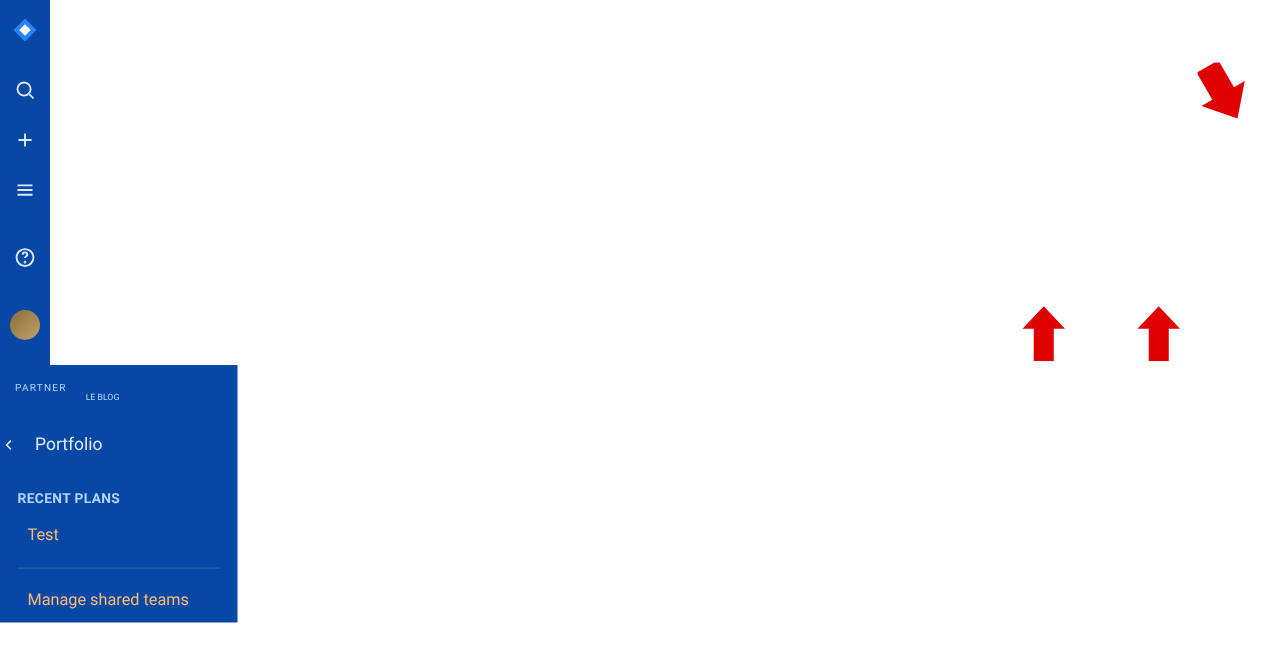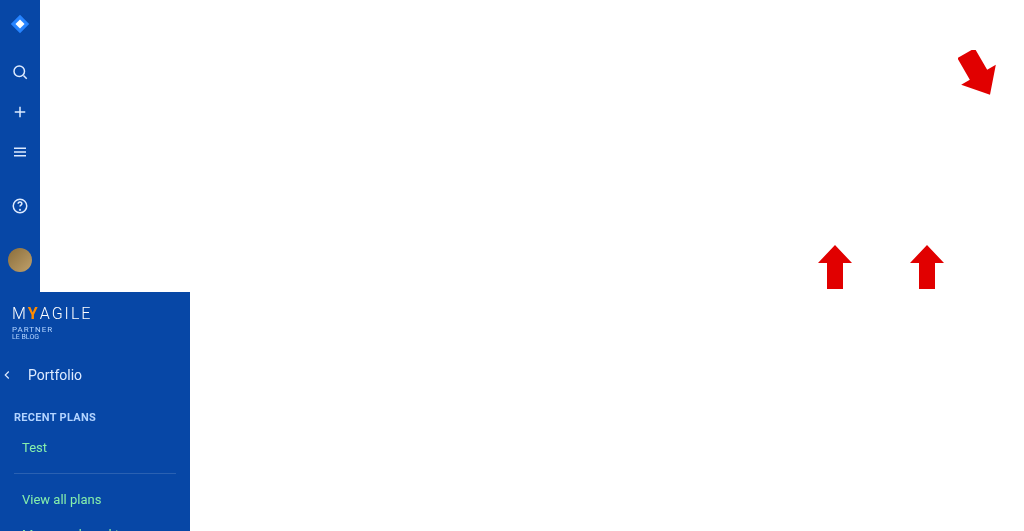--- a/index.html
+++ b/index.html
@@ -53,39 +53,39 @@
       padding: 4px 12px 16px 12px;
     }
     .brand-text {
       font-size: 16px;
       letter-spacing: 2px;
       font-weight: 300;
       color: #FFFFFF;
     }
     .brand-text .orange { color: #FF8B00; font-weight:700; }
     .brand-sub { font-size: 8px; letter-spacing: 1px; color:#B3D4FF; margin-top:2px; }
-    .brand-sub2 { font-size: 7px; color:#B3D4FF; text-align:left; padding-right:26px; margin-top:-1px; }
+    .brand-sub2 { font-size: 7px; color:#B3D4FF; text-align:center; padding-right:26px; margin-top:-1px; }
     .nav-back {
       display:flex; align-items:center; gap:14px;
       padding: 10px 0;
       cursor:pointer;
       color:#DEEBFF;
       font-size:14px;
     }
     .nav-back svg { width:14px; height:14px; }
     .nav-header {
       font-size: 11px; font-weight:700;
       color: #B3D4FF;
       letter-spacing: 0.3px;
       padding: 18px 28px 6px 14px;
     }
     .nav-item {
       padding: 10px 22px;
       cursor:pointer;
-      color:#86efac;
+      color:#fdba74;
       font-size: 13px;
     }
     .nav-divider {
       border-top: 1px solid rgba(255,255,255,0.14);
       margin: 8px 14px;
     }
     
     .arrow { position:absolute; }
     .arrow svg { display:block; }
     .page { position:relative; width:1024px; height:531px; }
@@ -127,36 +127,32 @@
             <path d="M9.5 9a2.5 2.5 0 0 1 5 0c0 1.5-2.5 2-2.5 3.5"></path>
             <circle cx="12" cy="17" r="0.5" fill="currentColor"></circle>
       </svg>
     </div>
     <div class="rail-avatar"></div>
   </div>
 </div>
 
 <div class="sidebar">
   <div class="brand">
-    <div class="brand-text">
-      <span>M</span><span class="orange">Y</span><span>AGILE</span>
-    </div>
     <div class="brand-sub">PARTNER</div>
     <div class="brand-sub2">LE BLOG</div>
   </div>
   <div class="nav-back">
     <svg viewBox="0 0 24 24" fill="none" stroke="currentColor" stroke-width="2">
           <polyline points="15 18 9 12 15 6"></polyline>
         </svg>
     <span>Portfolio</span>
   </div>
   <div class="nav-header">RECENT PLANS</div>
   <div class="nav-item">Test</div>
   <div class="nav-divider"></div>
-  <div class="nav-item">View all plans</div>
   <div class="nav-item">Manage shared teams</div>
 
 </div>
 
 <div class="arrow" style="left:958px; top:50px;">
   <svg width="40" height="50">
         <polygon points="10,0 30,0 30,25 40,25 20,48 0,25 10,25" fill="#E10000" transform="rotate(-30 20 24)"></polygon>
       </svg>
 </div>
 <div class="arrow" style="left:818px; top:245px;">

